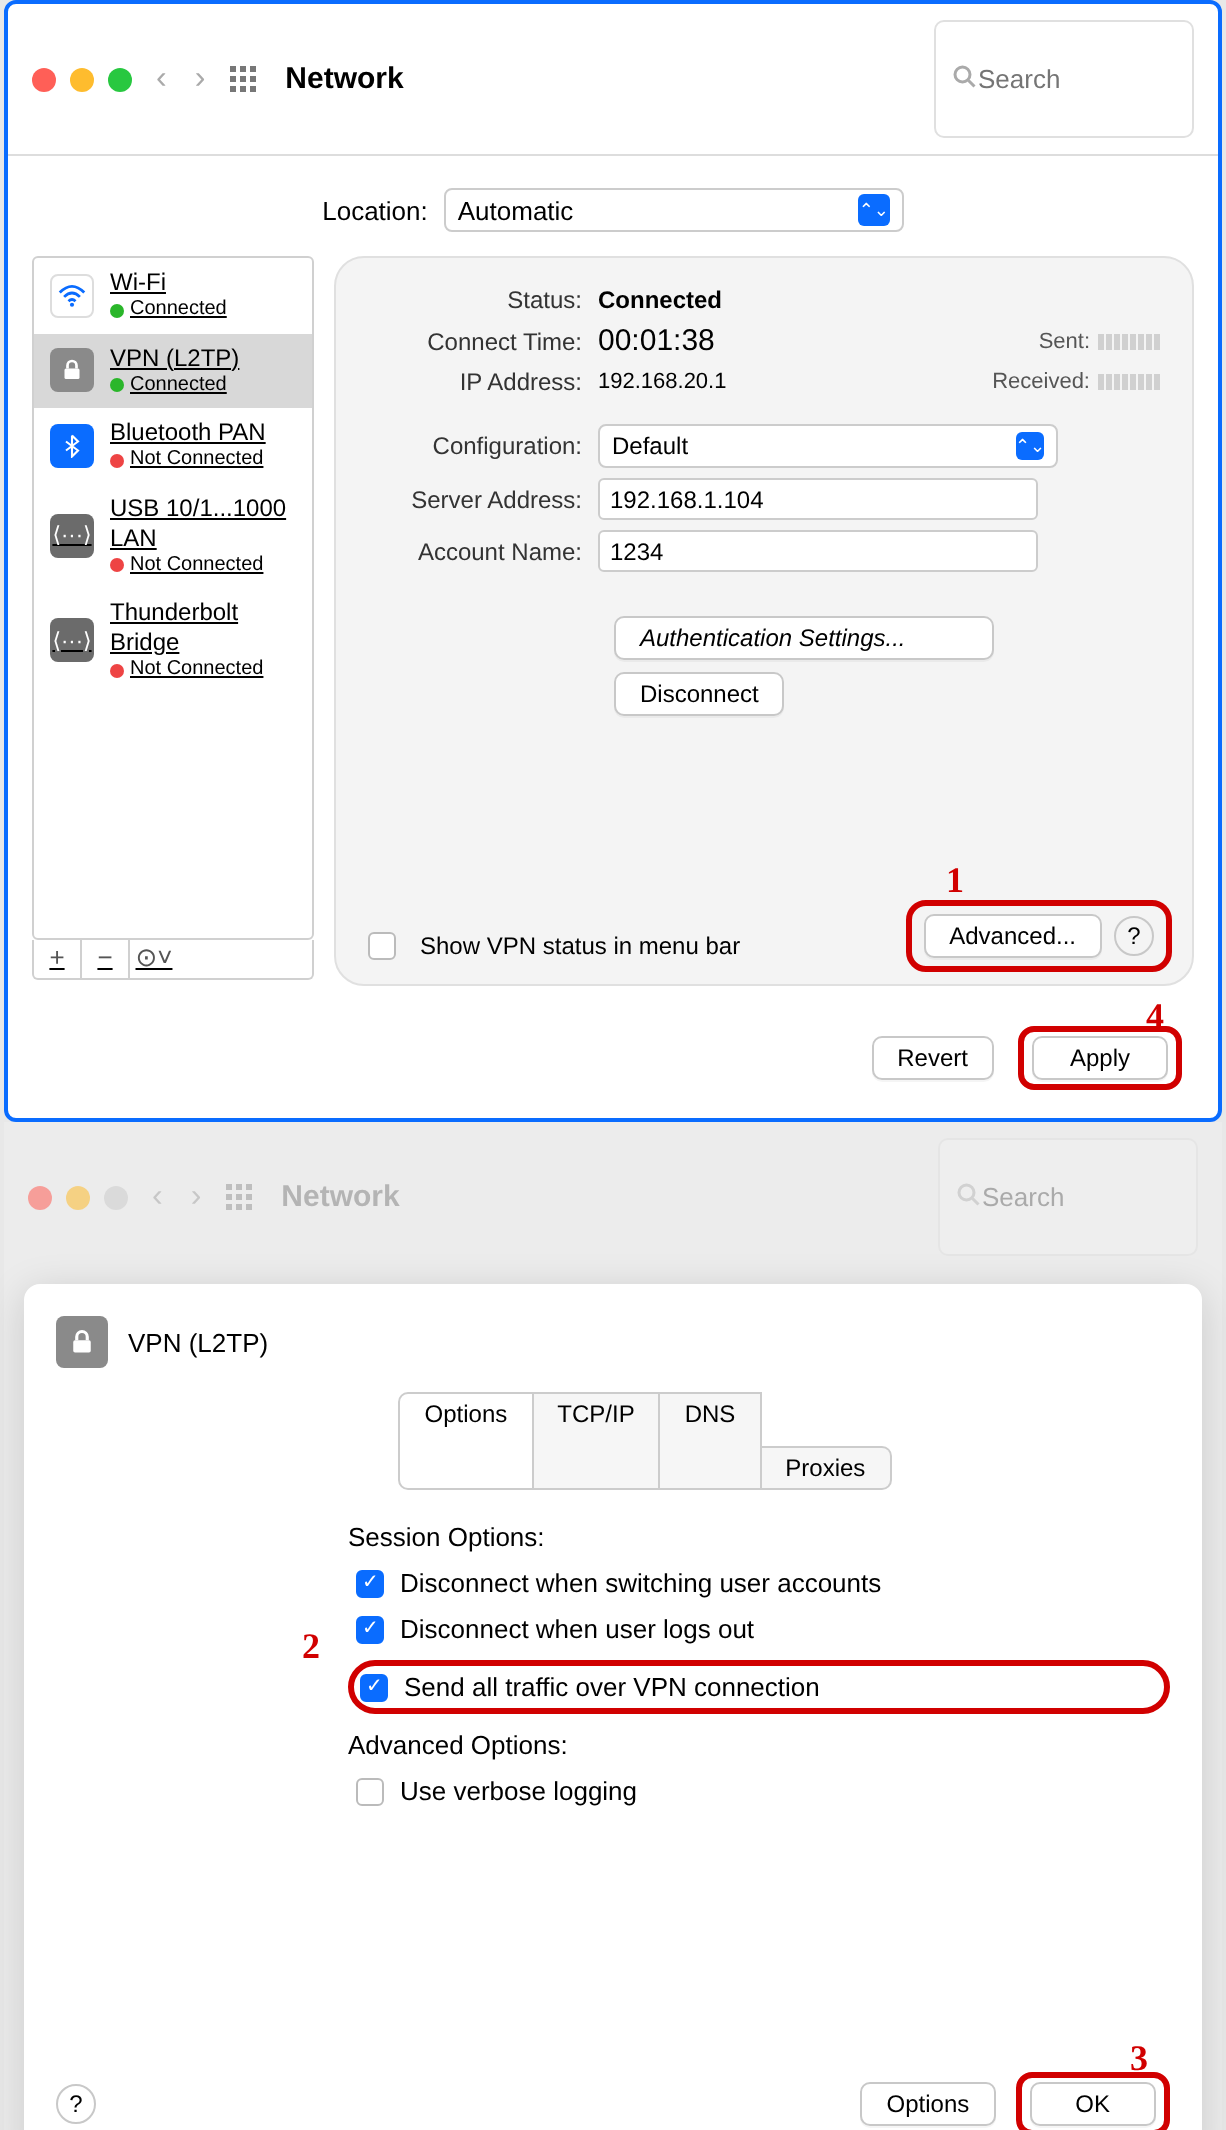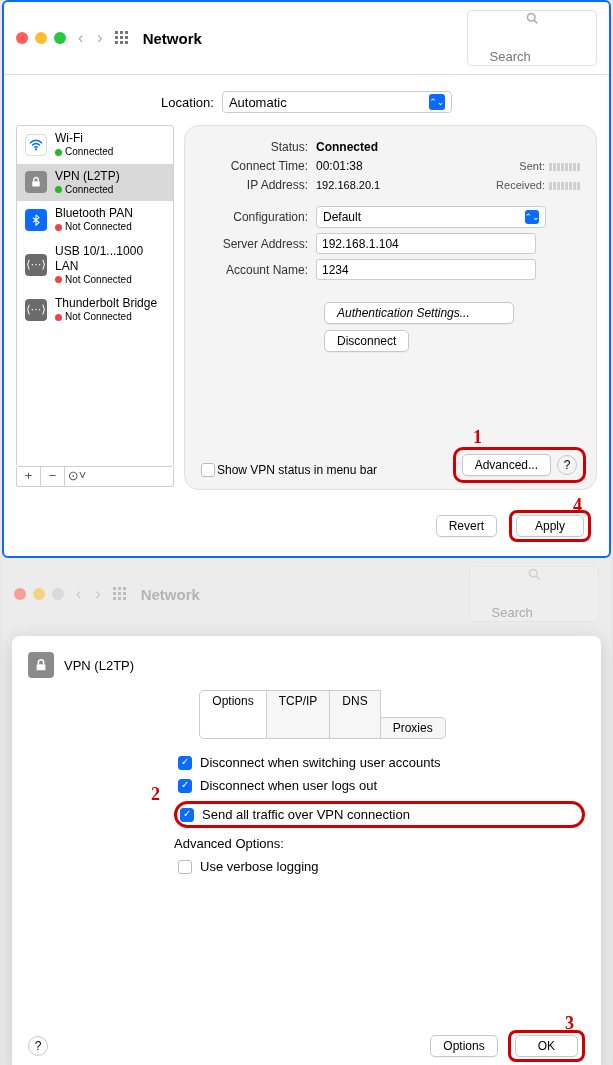--- a/index.html
+++ b/index.html
@@ -8,30 +8,30 @@
   
   .window1 { background: #fff; border: 2px solid #0a6cff; border-radius: 6px; margin: 0 auto; width: 609px; }
   .titlebar { display: flex; align-items: center; padding: 8px 12px; border-bottom: 1px solid #ddd; gap: 10px; }
   .traffic { display: flex; gap: 7px; }
   .dot { width: 12px; height: 12px; border-radius: 50%; }
   .red { background: #ff5f57; } .yellow { background: #febc2e; } .green { background: #28c840; }
   .navbtn { color: #aaa; font-size: 16px; padding: 0 2px; }
   .grid-icon { display: inline-block; width: 14px; height: 14px; }
   .grid-icon svg { display:block; }
   .title { font-weight: 600; font-size: 15px; margin-left: 4px; }
-  .search { margin-left: auto; display: flex; align-items: center; gap: 22px; color: #aaa; border: 1px solid #e0e0e0; border-radius: 5px; padding: 1px 8px; width: 130px; flex-direction: column; }
+  .search { margin-left: auto; display: flex; align-items: center; gap: 1px; color: #aaa; border: 1px solid #e0e0e0; border-radius: 5px; padding: 21px 8px; width: 130px; }
   .search input { border: none; outline: none; width: 85px; font-size: 13px; }
   
   .locrow { display: flex; align-items: center; justify-content: center; padding: 16px 0 12px; gap: 8px; font-size: 13px; }
   .select { display: inline-flex; align-items: center; justify-content: space-between; border: 1px solid #ccc; border-radius: 4px; background: #fff; padding: 2px 6px; min-width: 230px; height: 22px; position: relative; }
   .select .chev { background: #0a6cff; color: #fff; border-radius: 3px; width: 16px; height: 16px; display: flex; align-items: center; justify-content: center; font-size: 9px; }
   .smallsel .chev { width: 14px; height: 14px; }
   
   .body1 { display: flex; padding: 0 12px 10px; gap: 10px; }
-  .sidebar { width: 158px; }
+  .sidebar { width: 141px; text-decoration: underline; }
   .svclist { border: 1px solid #d0d0d0; border-radius: 3px; background: #fff; height: 342px; overflow: hidden; }
   .svc { display: flex; align-items: center; gap: 8px; padding: 5px 8px; }
   .svc.sel { background: #d8d8d8; }
   .svcicon { width: 22px; height: 22px; border-radius: 4px; display: flex; align-items: center; justify-content: center; color: #fff; font-size: 11px; flex-shrink: 0; }
   .i-wifi { background: #fff; border: 1px solid #ddd; color: #0a6cff; }
   .i-vpn { background: #8a8a8a; }
   .i-bt { background: #0a6cff; }
   .i-usb { background: #6b6b6b; }
   .i-tb { background: #6b6b6b; }
   .svclabel { font-size: 12px; line-height: 1.25; }
@@ -50,21 +50,21 @@
   .fval input.txt { width: 220px; border: 1px solid #ccc; border-radius: 3px; padding: 2px 5px; font-size: 12px; height: 21px; }
   .rightmini { font-size: 11px; color: #555; text-align: right; }
   .bargraph { display: inline-flex; gap: 1px; vertical-align: middle; margin-left: 4px; }
   .bargraph span { width: 3px; height: 8px; background: #d0d0d0; }
   .configsel { width: 220px; }
   
   .btn { display: inline-flex; align-items: center; justify-content: center; border: 1px solid #c8c8c8; border-radius: 5px; background: #fff; padding: 3px 12px; font-size: 12px; cursor: default; box-shadow: 0 1px 0 rgba(0,0,0,.04); }
   .btnrow { margin-top: 10px; }
   .btnrow .btn { margin-bottom: 6px; }
   
-  .chkrow { display: flex; align-items: flex-start; gap: 2px; position: absolute; bottom: 12px; left: 16px; font-size: 12px; }
+  .chkrow { display: flex; align-items: flex-start; gap: 12px; position: absolute; bottom: 12px; left: 16px; font-size: 12px; }
   .chk { width: 14px; height: 14px; border: 1px solid #bbb; border-radius: 3px; background: #fff; position: relative; }
   .chk.on { background: #0a6cff; border-color: #0a6cff; }
   .chk.on::after { content: "✓"; color: #fff; font-size: 10px; position: absolute; top: -1px; left: 2px; }
   
   .hlbox { border: 3px solid #d10000; border-radius: 10px; display: inline-flex; align-items: center; gap: 6px; padding: 4px 6px; }
   .hlnum { color: #d10000; font-weight: 800; font-size: 18px; font-family: Georgia, serif; }
   .advgrp { position: absolute; bottom: 6px; right: 10px; }
   .advgrp .hlnum { position: absolute; top: -20px; right: 104px; }
   .helpQ { width: 20px; height: 20px; border: 1px solid #c8c8c8; border-radius: 50%; display: inline-flex; align-items: center; justify-content: center; font-size: 12px; }
   
@@ -218,21 +218,21 @@
       </div>
     </div>
 
     <div class="detail">
       <div class="frow">
         <div class="flabel">Status:</div>
         <div class="fval bold">Connected</div>
       </div>
       <div class="frow">
         <div class="flabel">Connect Time:</div>
-        <div class="fval" style="font-size:12px;">00:01:38</div>
+        <div class="fval" style="font-size:15px;">00:01:38</div>
         <div class="rightmini" style="width:100px;"><span>Sent:</span><span class="bargraph">
               <span></span>
               <span></span>
               <span></span>
               <span></span>
               <span></span>
               <span></span>
               <span></span>
               <span></span>
             </span></div>
@@ -347,20 +347,21 @@
     </div>
 
     <div class="tabs">
       <div class="tab sel">Options</div>
       <div class="tab">TCP/IP</div>
       <div class="tab">DNS</div>
       <div class="tab">Proxies</div>
     </div>
 
     <div class="opts">
+      <div class="optshdr">Session Options:</div>
       <div class="optrow">
         <div class="chk on"></div>
         <span>Disconnect when switching user accounts</span>
       </div>
       <div class="optrow">
         <div class="chk on"></div>
         <span>Disconnect when user logs out</span>
       </div>
       <div class="hlbox2">
         <span class="hlnum">2</span>

